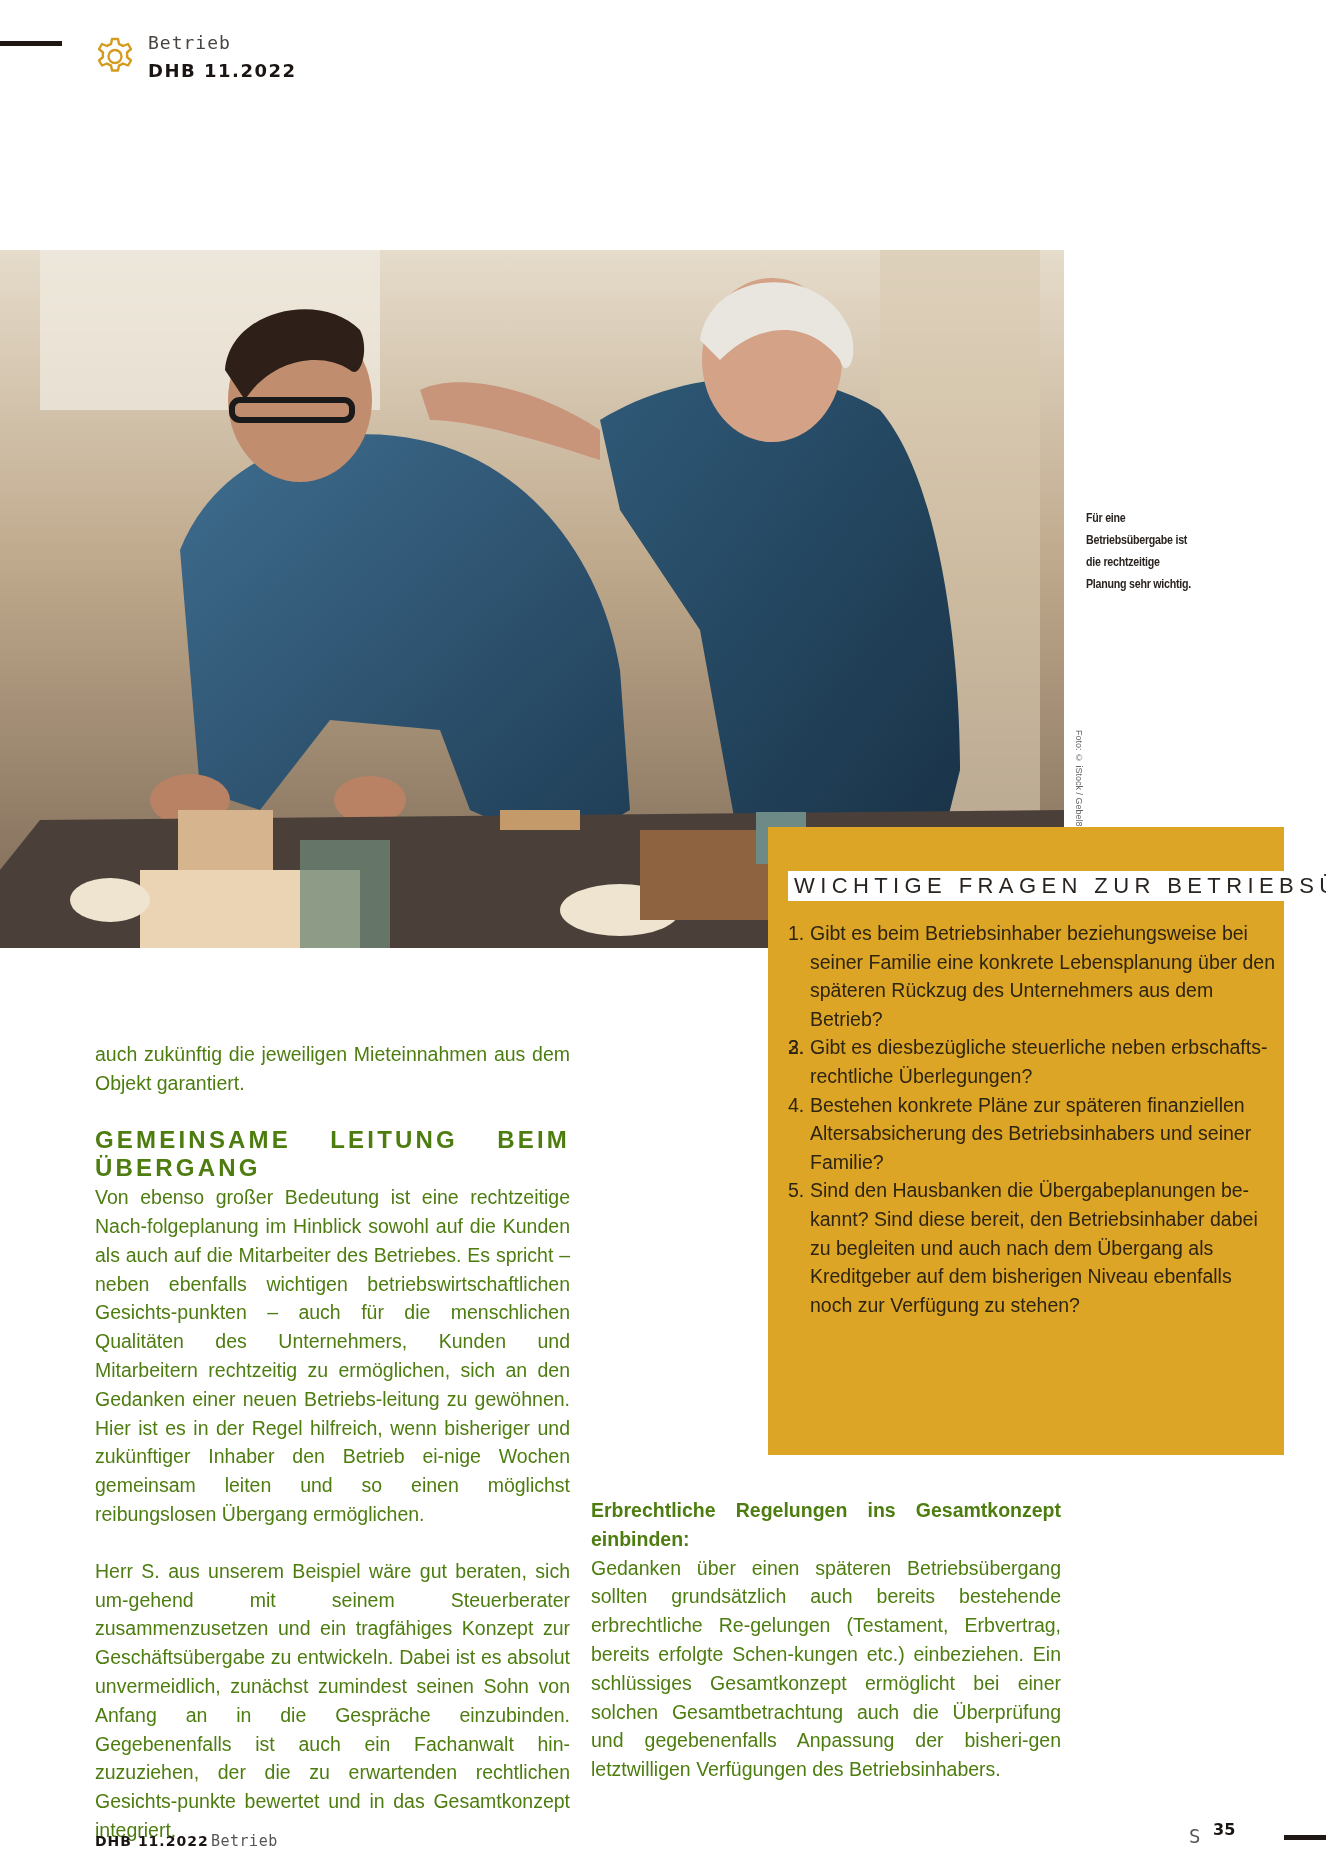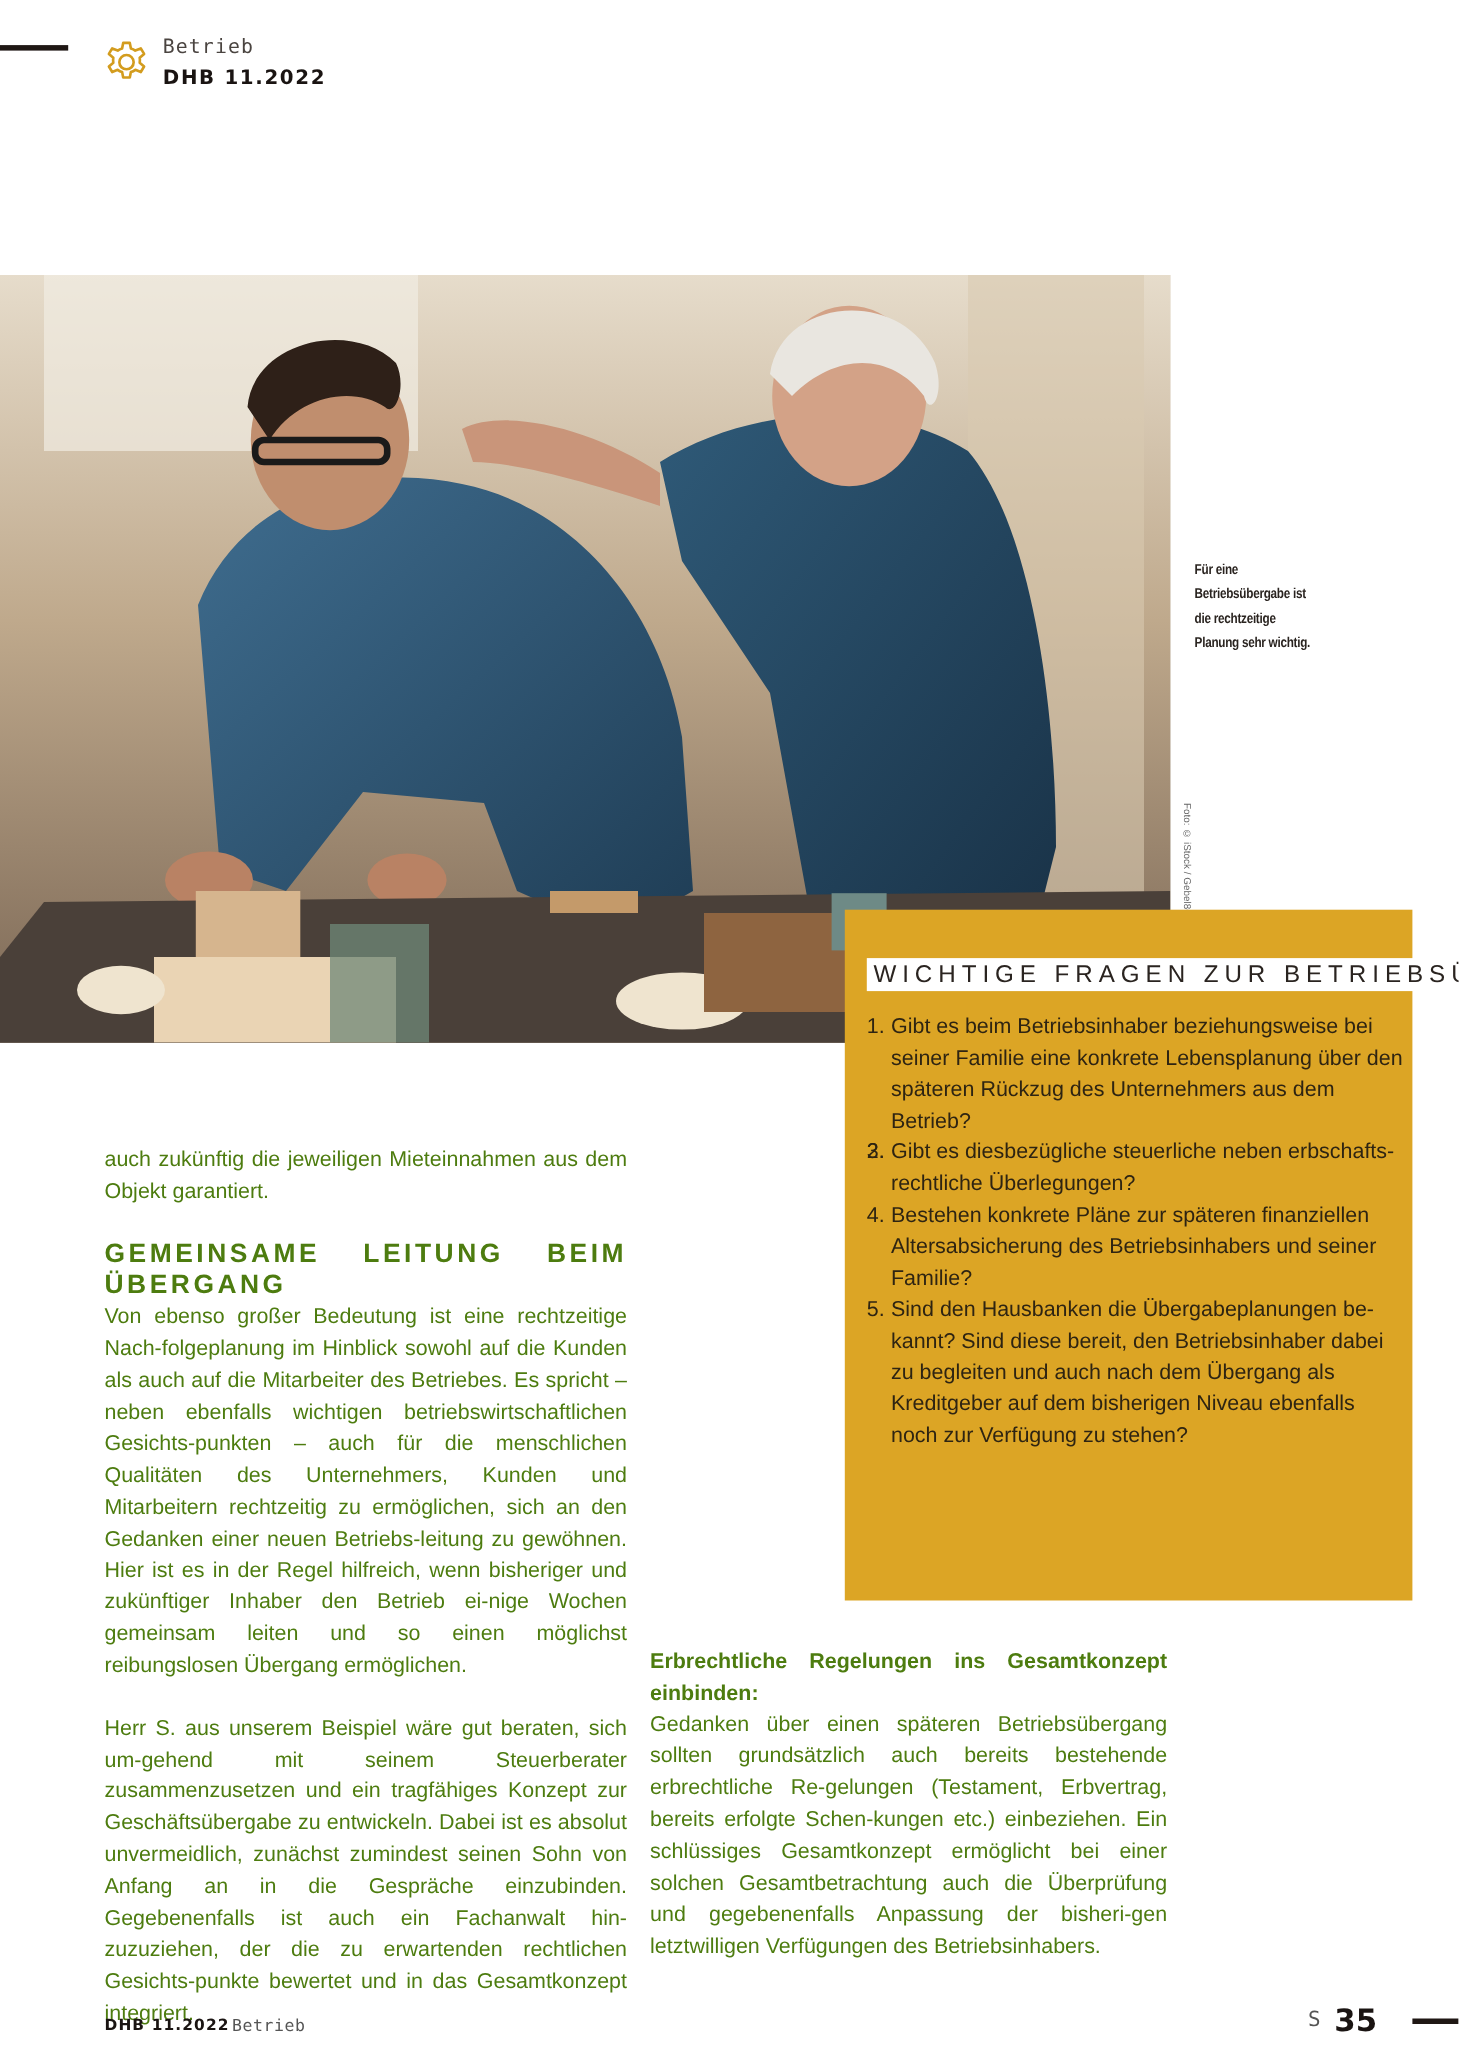--- a/index.html
+++ b/index.html
@@ -28,21 +28,21 @@
   .box-list .num { position:absolute; left:0; top:0; }
 
   .col { position:absolute; font-size:19.5px; line-height:28.8px; color:#4d7c0f; text-align:justify; }
   .col p { margin:0; }
   .col h3 { margin:0; font-size:24px; letter-spacing:3.2px; font-weight:bold; line-height:28.8px; }
   .sub { font-weight:bold; }
 
   .ftr-issue { position:absolute; left:95px; top:1833px; font-family:"DejaVu Sans", sans-serif; font-weight:bold; font-size:14px; letter-spacing:1px; color:#1a1412; }
   .ftr-section { position:absolute; left:211px; top:1832px; font-family:"DejaVu Sans Mono", monospace; font-size:15px; color:#555; letter-spacing:0.5px; }
   .ftr-s { position:absolute; left:1189px; top:1825px; font-family:"DejaVu Sans Mono", monospace; font-size:19px; color:#555; }
-  .ftr-num { position:absolute; left:1213px; top:1820px; font-family:"DejaVu Sans", sans-serif; font-weight:bold; font-size:28px; color:#1a1412; }
+  .ftr-num { position:absolute; left:1213px; top:1820px; font-family:"DejaVu Sans", sans-serif; font-weight:bold; font-size:16px; color:#1a1412; }
 </style>
 </head>
 <body>
 
 <div class="rule" style="left:0; top:41px; width:62px;"></div>
 <div class="hdr-gear">
   <svg width="42" height="42" viewBox="0 0 42 42">
     <g fill="none" stroke="#d39c1e" stroke-width="2.4" stroke-linejoin="round">
       <path d="M18 3 h6 l1 5 a13 13 0 0 1 4 2 l5-2 3 5-4 3.5 a13 13 0 0 1 0 4.5 l4 3.5-3 5-5-2 a13 13 0 0 1-4 2 l-1 5 h-6 l-1-5 a13 13 0 0 1-4-2 l-5 2-3-5 4-3.5 a13 13 0 0 1 0-4.5 l-4-3.5 3-5 5 2 a13 13 0 0 1 4-2 z" transform="translate(0,0)"></path>
       <circle cx="21" cy="20.5" r="6.5"></circle>

